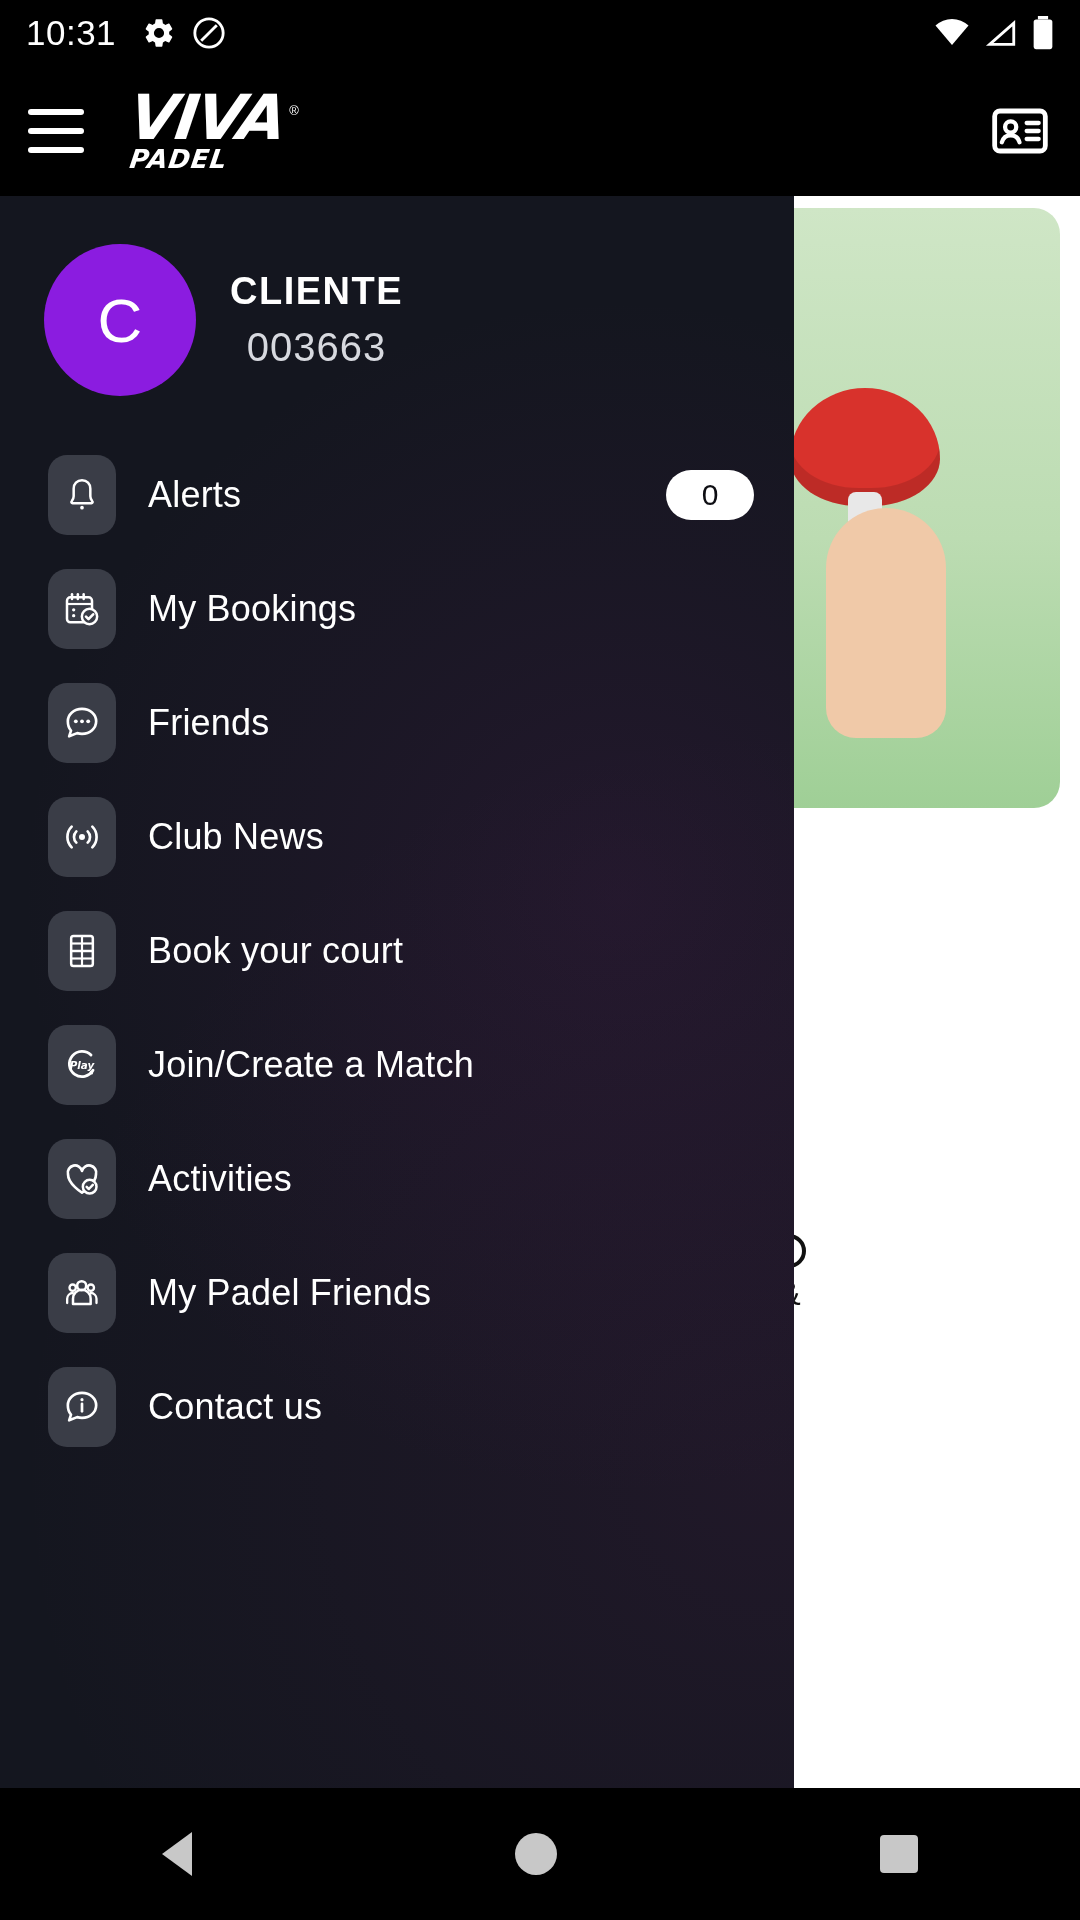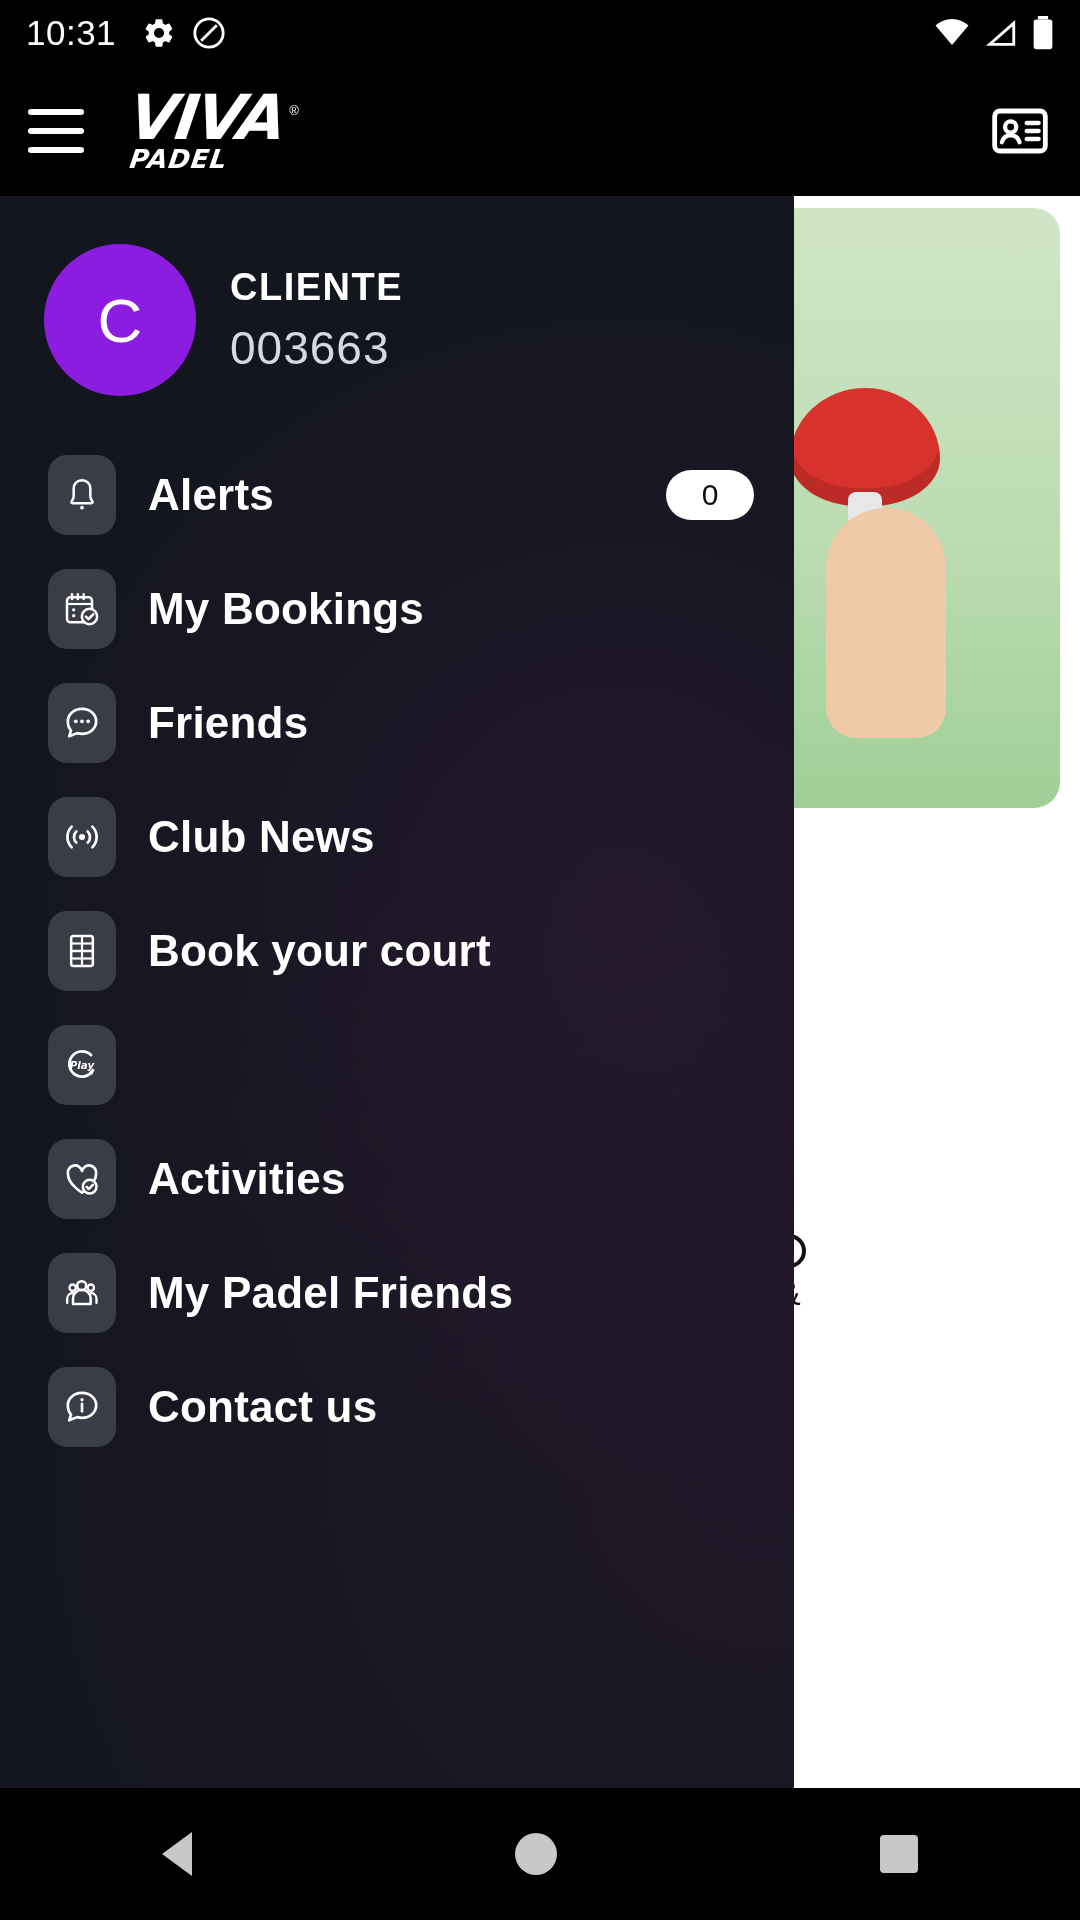--- a/index.html
+++ b/index.html
@@ -57,30 +57,30 @@
     background-image:radial-gradient(circle at 78% 44%, rgba(92,32,96,.20) 0%, rgba(20,22,31,0) 55%),
                      radial-gradient(circle at 96% 80%, rgba(120,40,110,.12) 0%, rgba(20,22,31,0) 50%);
     overflow:hidden; }
 
   .profile{ display:flex; align-items:center; padding:48px 0 0 44px; }
   .avatar{ width:152px; height:152px; border-radius:50%;
     background:#8b1ce0; display:flex; align-items:center; justify-content:center;
     color:#fff; font-size:62px; font-weight:400; flex:0 0 auto; }
   .profile-text{ margin-left:34px; }
   .profile-name{ color:#fff; font-size:38px; font-weight:bold; letter-spacing:1.5px; }
-  .profile-id{ color:#d7d9df; font-size:46px; margin-top:12px; letter-spacing:1px; }
+  .profile-id{ color:#d7d9df; font-size:40px; margin-top:12px; letter-spacing:1px;text-align:center; }
 
   
   .menu{ margin-top:42px; }
   .menu-item{ display:flex; align-items:center; height:114px; padding:0 40px 0 48px;
     cursor:pointer; }
   .tile{ width:68px; height:80px; border-radius:19px; background:#3a3d47;
     display:flex; align-items:center; justify-content:center; flex:0 0 auto; }
   .tile svg{ display:block; }
-  .menu-label{ color:#fff; font-size:44px; margin-left:32px; font-weight:700;
+  .menu-label{ color:#fff; font-size:36px; margin-left:32px; font-weight:400;
     letter-spacing:.2px; white-space:nowrap;text-align:right; }
   .badge{ margin-left:auto; min-width:88px; height:50px; border-radius:25px;
     background:#fff; color:#0d0d12; font-size:30px; display:flex; align-items:center;
     justify-content:center; font-weight:500; padding:0 18px; }
 
   
   .navbar{ position:absolute; bottom:0; left:0; width:1080px; height:132px;
     background:#000; display:flex; align-items:center; justify-content:space-around; z-index:70; }
   .nav-back{ width:0;height:0;border-top:22px solid transparent;border-bottom:22px solid transparent;
     border-right:30px solid #c8c8c8; }
@@ -229,20 +229,21 @@
       </div>
 
       <div class="menu-item">
         <div class="tile">
           <svg width="40" height="40" viewBox="0 0 24 24">
             <path d="M18.6 15.2A7.6 7.6 0 1 1 17.4 6" fill="none" stroke="#fff" stroke-width="1.7" stroke-linecap="round"></path>
             <text x="12" y="14.3" font-size="6.2" font-style="italic" font-weight="bold" fill="#fff" text-anchor="middle" font-family="DejaVu Sans, sans-serif">Play</text>
             <circle cx="17.6" cy="16.6" r="1.1" fill="#fff"></circle>
           </svg>
         </div>
+        <div class="menu-label">Join/Create a Match</div>
       </div>
 
       <div class="menu-item">
         <div class="tile">
           <svg width="40" height="40" viewBox="0 0 24 24">
             <path d="M12 20.2S3.6 15 3.6 9.1A4.3 4.3 0 0 1 12 7.2a4.3 4.3 0 0 1 8.4 1.9c0 5.9-8.4 11.1-8.4 11.1z" fill="none" stroke="#fff" stroke-width="1.6" stroke-linejoin="round"></path>
             <circle cx="16.6" cy="16.6" r="4.1" fill="#3a3d47" stroke="#fff" stroke-width="1.5"></circle>
             <path d="M14.8 16.7l1.3 1.3 2.4-2.5" fill="none" stroke="#fff" stroke-width="1.5" stroke-linecap="round" stroke-linejoin="round"></path>
           </svg>
         </div>

